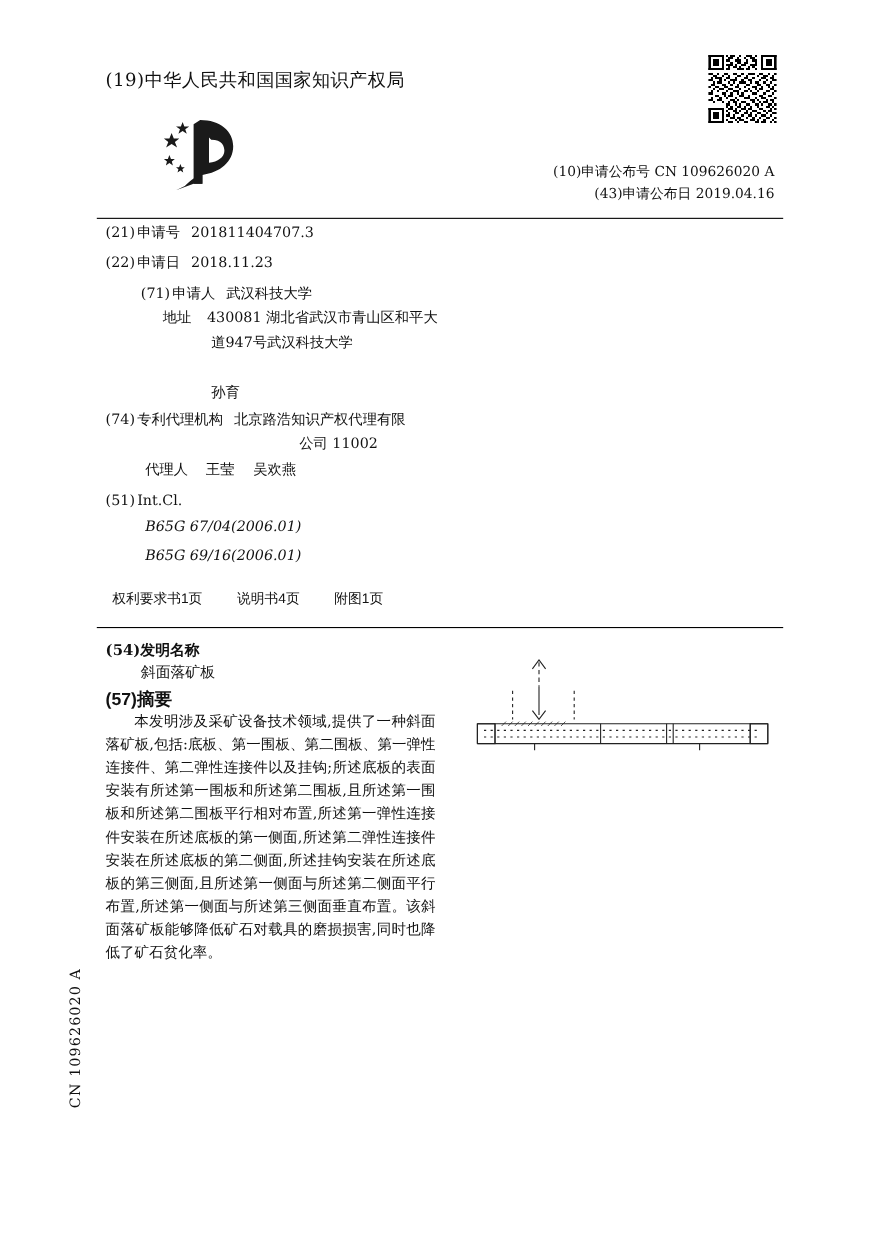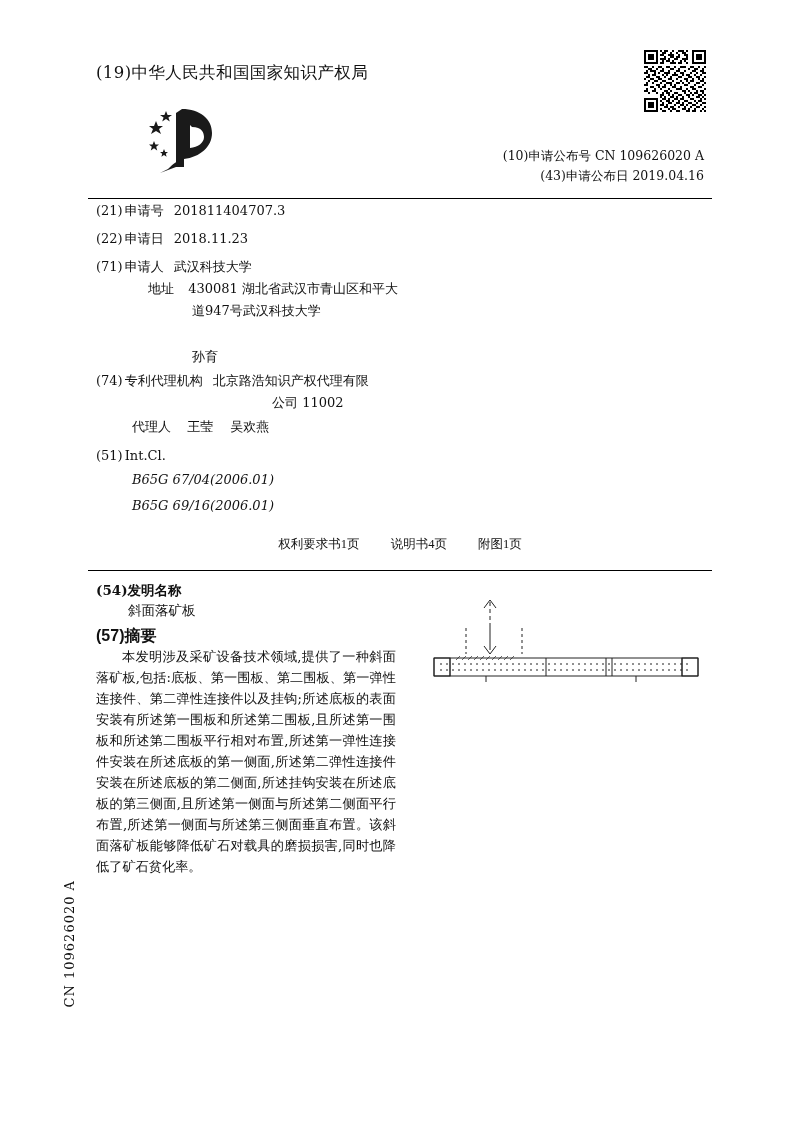--- a/index.html
+++ b/index.html
@@ -119,22 +119,22 @@
     font-family: "DejaVu Serif", "Liberation Serif", serif;
     font-size: 13px;
     white-space: nowrap;
   }
 
   .counts {
     position: absolute;
     left: 88px;
     top: 536px;
     width: 624px;
-    text-align: center;
-    font-family: Liberation Serif, serif;
+    text-align: left;
+    font-family: Liberation Sans, sans-serif;
     font-size: 12.5px;
   }
   .counts span { margin: 0 14px; }
 
   .divider {
     position: absolute;
     left: 88px;
     top: 570px;
     width: 624px;
     border-top: 1.5px solid #000;
@@ -478,21 +478,21 @@
   <div class="biblio">
 
     <div class="bib-row" style="top:4px;">
       <span class="bib-code">(21)</span><span class="bib-label">申请号</span><span class="bib-value">201811404707.3</span>
     </div>
 
     <div class="bib-row" style="top:32px;">
       <span class="bib-code">(22)</span><span class="bib-label">申请日</span><span class="bib-value">2018.11.23</span>
     </div>
 
-    <div class="bib-row" style="top:60px;">
+    <div class="bib-row" style="top:60px;margin-left:32px;">
       <span class="bib-code">(71)</span><span class="bib-label">申请人</span><span class="bib-value">武汉科技大学</span>
     </div>
     <div class="indent-val" style="left:60px; top:82px;">
       <span>地址</span>
       <span style="margin-left:10px;">430081  湖北省武汉市青山区和平大</span>
     </div>
     <div class="indent-val" style="left:104px; top:104px;text-align:center;">道947号武汉科技大学</div>
 
     <div class="indent-val" style="left:104px; top:150px;">孙育</div>
 

